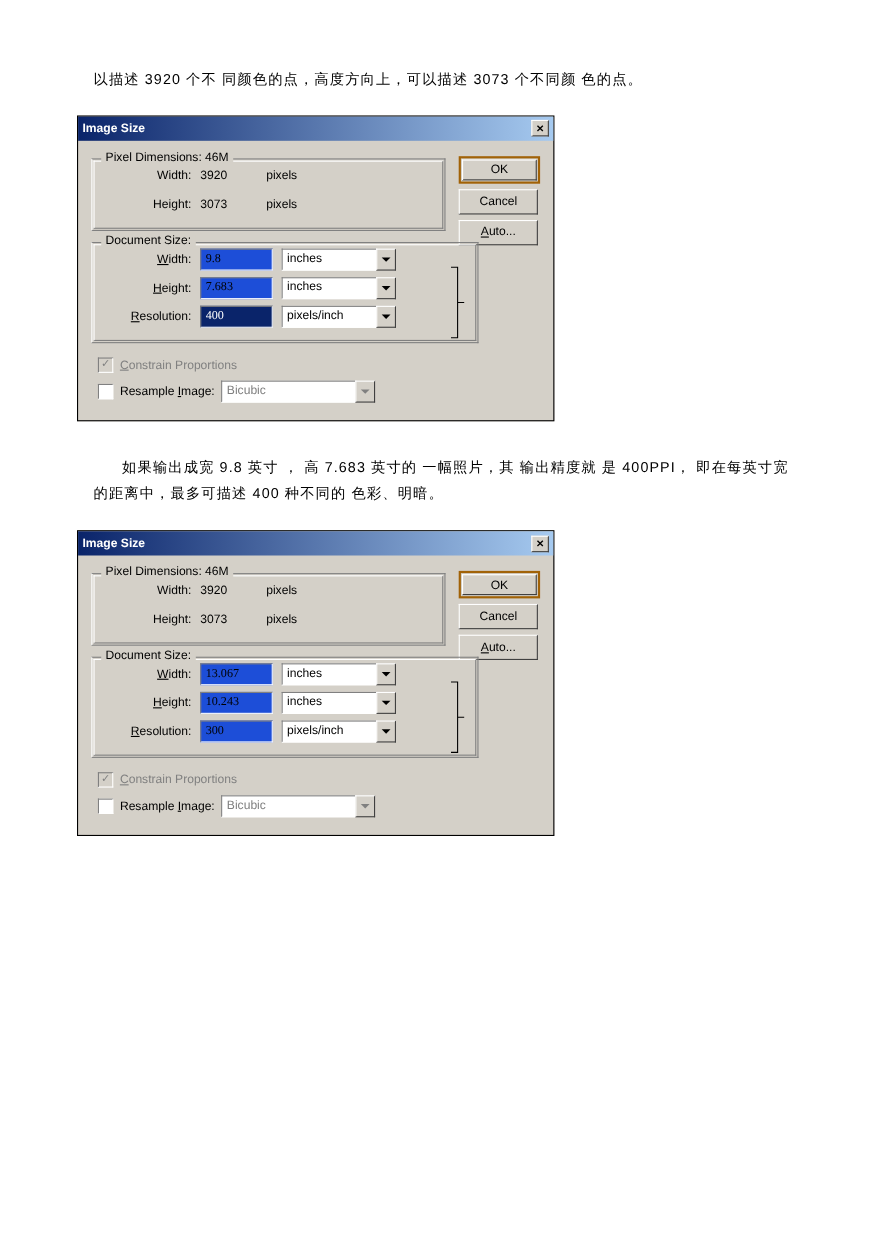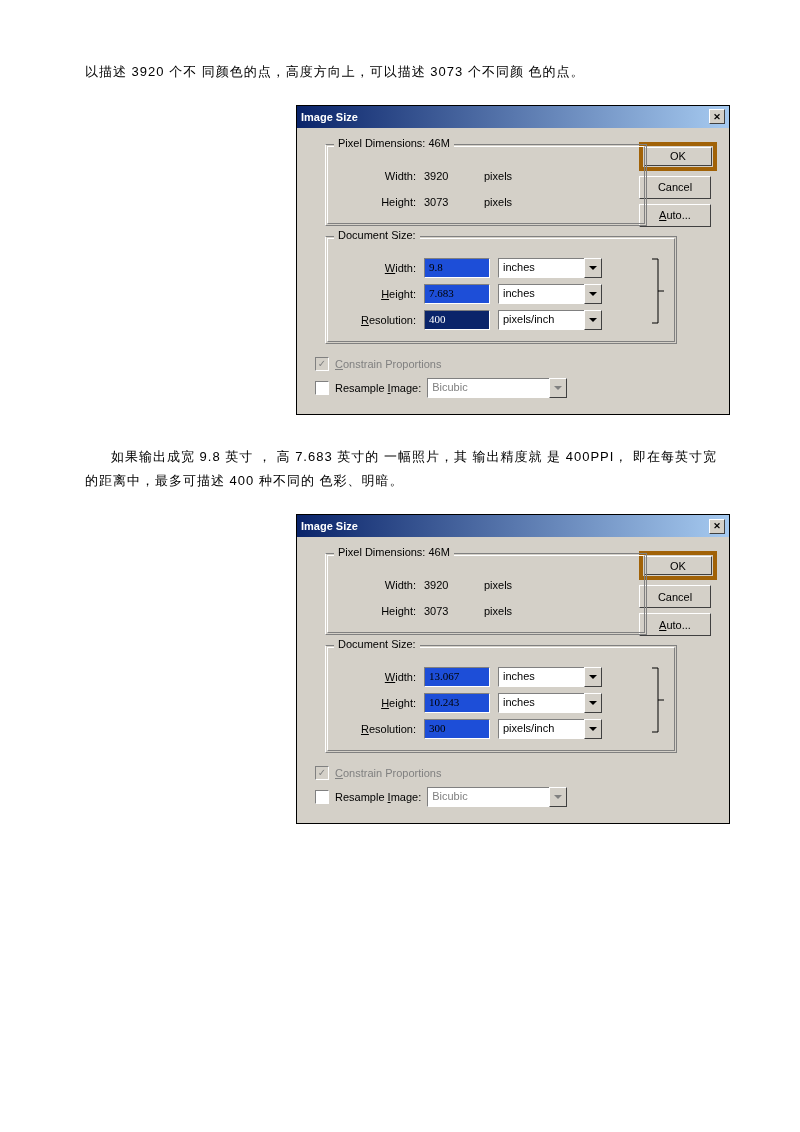--- a/index.html
+++ b/index.html
@@ -1,41 +1,41 @@
 <!DOCTYPE html>
 <html><head>
 <meta charset="utf-8">
 <style>
 body{margin:0;padding:0;background:#fff;font-family:"SimSun","Microsoft YaHei",sans-serif;font-size:13px;color:#000;width:800px}
 .page{padding:60px 70px 40px 70px}
 .text-p{line-height:1.9;margin:0 0 20px 15px;letter-spacing:1px}
 .indent{text-indent:2em}
-.dialog-wrap{display:flex;justify-content:flex-end;margin:15px 0 30px 0}
+.dialog-wrap{display:flex;justify-content:flex-start;margin:15px 0 30px 0}
 .dialog{background:#d4d0c8;border:1px solid #000;width:432px;font-family:Tahoma,Arial,sans-serif;font-size:11px;color:#000;position:relative}
 .titlebar{height:18px;background:linear-gradient(to right,#0a246a,#a6caf0);color:#fff;font-weight:bold;padding:2px 4px;font-size:11px;display:flex;align-items:center;justify-content:space-between}
 .close-btn{width:14px;height:13px;background:#d4d0c8;border:1px solid #fff;border-right-color:#404040;border-bottom-color:#404040;display:flex;align-items:center;justify-content:center;color:#000;font-weight:bold;font-size:9px;font-family:Arial}
 .dlg-body{padding:10px 12px 12px 12px;position:relative}
-.fieldset{border:1px solid #808080;border-left-color:#fff;border-top-color:#808080;position:relative;margin:6px 0 10px 16px;padding:18px 10px 10px 10px}
+.fieldset{border:1px solid #808080;border-left-color:#fff;border-top-color:#808080;position:relative;margin:6px 0 10px 0;padding:2px 10px 10px 10px}
 .fieldset::before{content:"";position:absolute;inset:1px;border:1px solid #fff;border-right-color:#808080;border-bottom-color:#808080;pointer-events:none}
 .legend{position:absolute;top:-8px;left:8px;background:#d4d0c8;padding:0 4px;z-index:2}
 .row{display:flex;align-items:center;height:26px}
 .lbl{width:80px;text-align:right;padding-right:8px}
 .val{width:60px}
 .unit{width:70px}
 .input{background:#1d4ed8;border:1px solid #808080;border-right-color:#fff;border-bottom-color:#fff;padding:2px 4px;width:56px;height:14px;font-size:11px;font-family:Tahoma}
 .input-sel{background:#0a246a;color:#fff}
 .dropdown{display:flex;align-items:stretch;width:104px;height:20px}
 .dropdown .dd-text{flex:1;background:#fff;border:1px solid #808080;border-right:none;border-bottom-color:#fff;border-left-color:#808080;padding:2px 4px;font-size:11px}
 .dropdown .dd-btn{width:16px;background:#d4d0c8;border:1px solid #fff;border-right-color:#404040;border-bottom-color:#404040;display:flex;align-items:center;justify-content:center}
 .dd-arrow{width:0;height:0;border-left:4px solid transparent;border-right:4px solid transparent;border-top:4px solid #000}
 .dropdown.disabled .dd-text{background:#ffffff;color:#808080;border-color:#808080;border-bottom-color:#fff;border-right:none}
 .dropdown.disabled .dd-arrow{border-top-color:#808080}
 .btn-col{position:absolute;right:12px;top:14px;display:flex;flex-direction:column;gap:5px}
 .btn{width:70px;height:21px;background:#d4d0c8;border:1px solid #fff;border-right-color:#404040;border-bottom-color:#404040;display:flex;align-items:center;justify-content:center;font-size:11px;position:relative}
-.btn-default{border:4px solid #a16207}
+.btn-default{border:2px solid #a16207}
 .btn-default::before{content:"";position:absolute;inset:1px;border:1px solid #fff;border-right-color:#404040;border-bottom-color:#404040}
 .btn span{position:relative;z-index:1}
 .checkbox-row{display:flex;align-items:center;gap:6px;margin:4px 0 4px 6px;height:20px}
 .cb{width:12px;height:12px;background:#fff;border:1px solid #808080;border-right-color:#fff;border-bottom-color:#fff;display:flex;align-items:center;justify-content:center}
 .cb.disabled{background:#d4d0c8}
 .check{font-size:10px;color:#808080;line-height:1}
 .cb-label{color:#808080}
 .cb-label-active{color:#000}
 .u{text-decoration:underline}
 .link-bracket{position:absolute;right:8px;top:14px;bottom:10px;width:18px}

